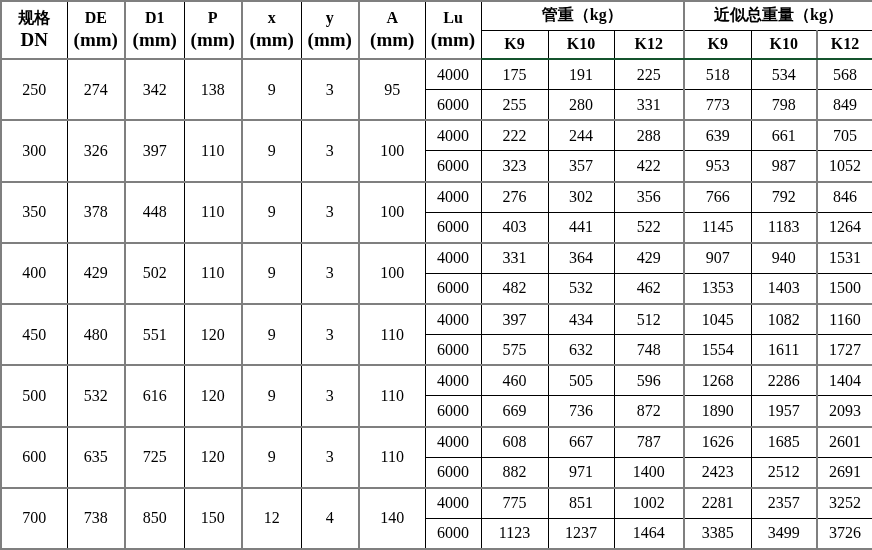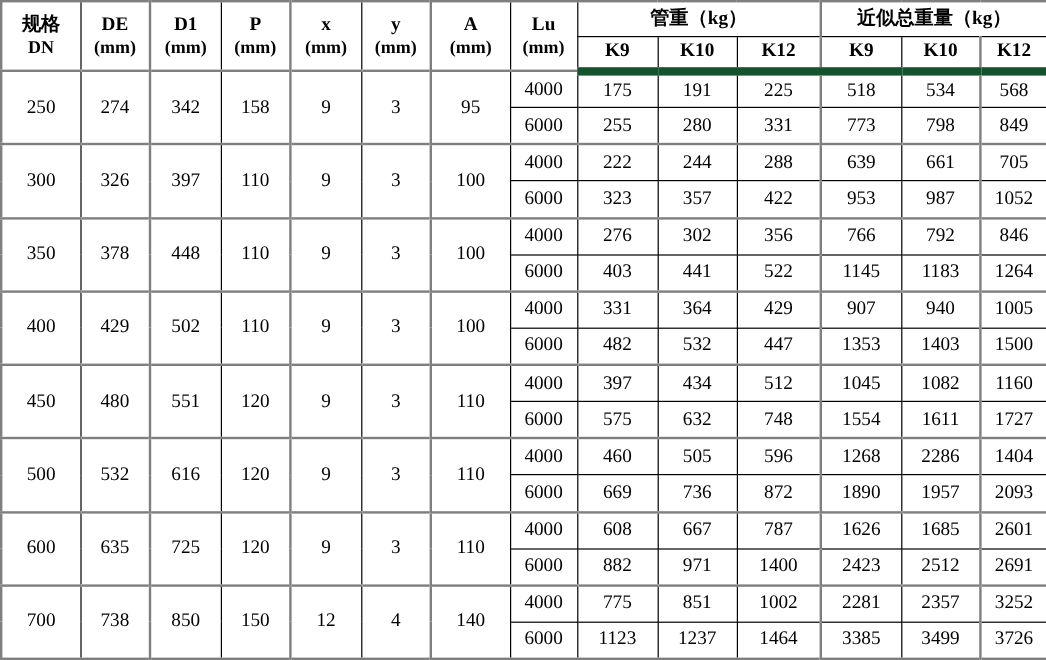--- a/index.html
+++ b/index.html
@@ -32,24 +32,24 @@
     padding: 0;
     font-weight: normal;
     overflow: hidden;
     white-space: nowrap;
   }
   table.spec th { font-weight: 600; }
   table.spec thead tr { height: 29px; }
   table.spec tbody tr { height: 30px; }
   
   .gray-r { border-right: 2px solid #7f7f7f !important; }
-  thead tr:last-child th { border-bottom: 7px solid #14532d; }
+  thead tr:last-child th { border-bottom: 2px solid #14532d; }
   tbody tr.gstart td { border-top: 2px solid #7f7f7f; }
   .hdr-line1 { line-height: 1.25; }
-  .hdr-line2 { line-height: 1.25; font-size: 15px; }
+  .hdr-line2 { line-height: 1.25; font-size: 19px; }
 </style>
 </head>
 <body>
 
 <div class="page">
   <table class="spec">
     <colgroup>
       <col style="width:66px">
         <col style="width:58px">
         <col style="width:59px">
@@ -109,21 +109,21 @@
         <th>K9</th>
         <th class="gray-r">K10</th>
         <th>K12</th>
       </tr>
     </thead>
     <tbody>
         <tr class="gstart">
           <td rowspan="2">250</td>
           <td rowspan="2" class="gray-r">274</td>
           <td rowspan="2">342</td>
-          <td rowspan="2" class="gray-r">158</td>
+          <td rowspan="2" class="gray-r">138</td>
           <td rowspan="2">9</td>
           <td rowspan="2" class="gray-r">3</td>
           <td rowspan="2">95</td>
           <td>4000</td>
           <td>175</td>
           <td>191</td>
           <td class="gray-r">225</td>
           <td>518</td>
           <td class="gray-r">534</td>
           <td>568</td>
@@ -194,27 +194,27 @@
           <td rowspan="2" class="gray-r">110</td>
           <td rowspan="2">9</td>
           <td rowspan="2" class="gray-r">3</td>
           <td rowspan="2">100</td>
           <td>4000</td>
           <td>331</td>
           <td>364</td>
           <td class="gray-r">429</td>
           <td>907</td>
           <td class="gray-r">940</td>
-          <td>1005</td>
+          <td>1531</td>
         </tr>
         <tr>
           <td>6000</td>
           <td>482</td>
           <td>532</td>
-          <td class="gray-r">447</td>
+          <td class="gray-r">462</td>
           <td>1353</td>
           <td class="gray-r">1403</td>
           <td>1500</td>
         </tr>
         <tr class="gstart">
           <td rowspan="2">450</td>
           <td rowspan="2" class="gray-r">480</td>
           <td rowspan="2">551</td>
           <td rowspan="2" class="gray-r">120</td>
           <td rowspan="2">9</td>

